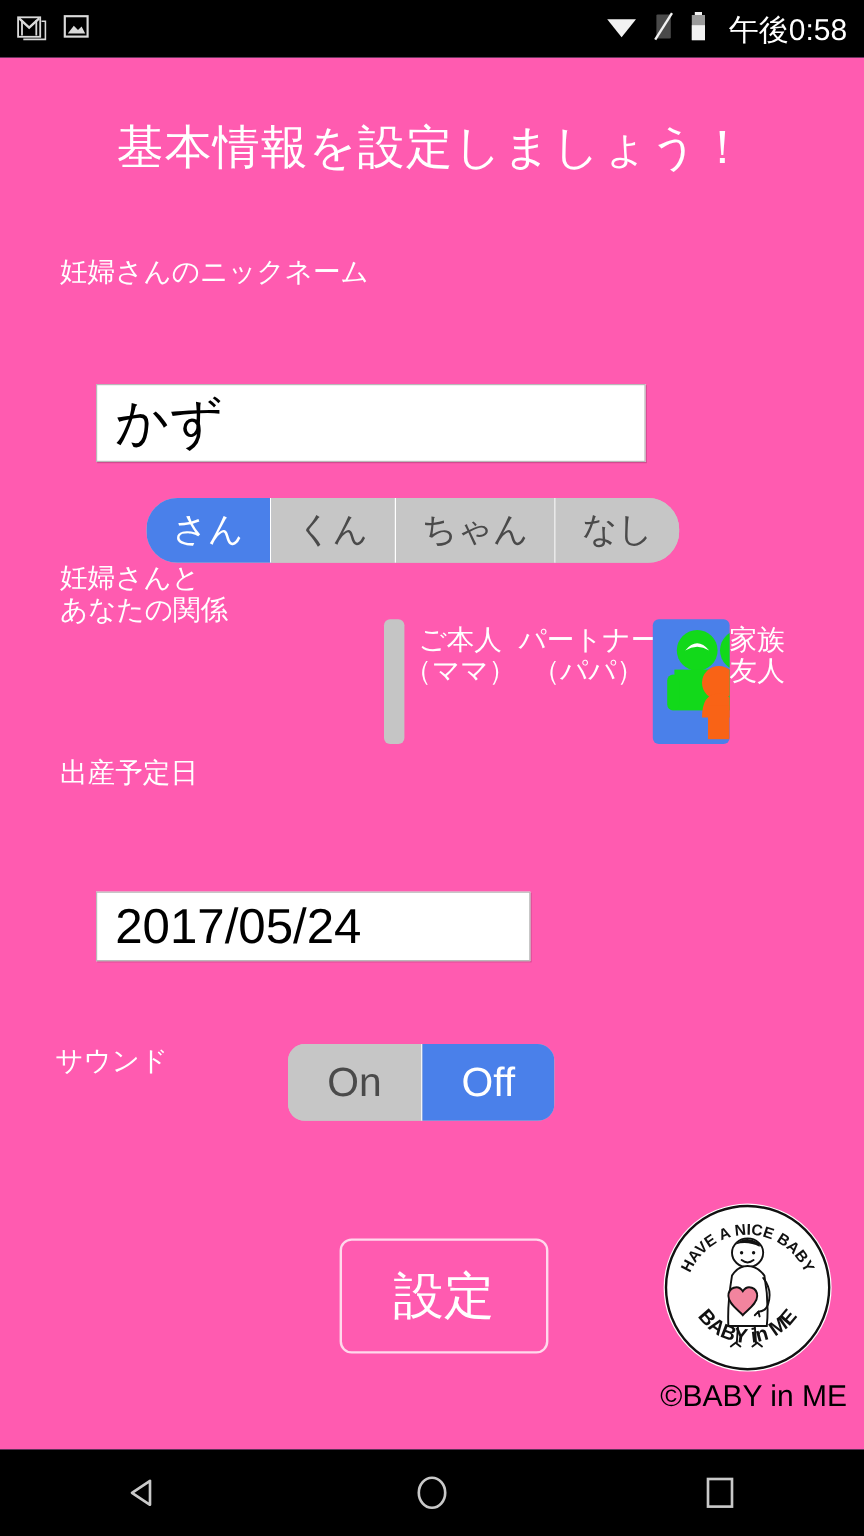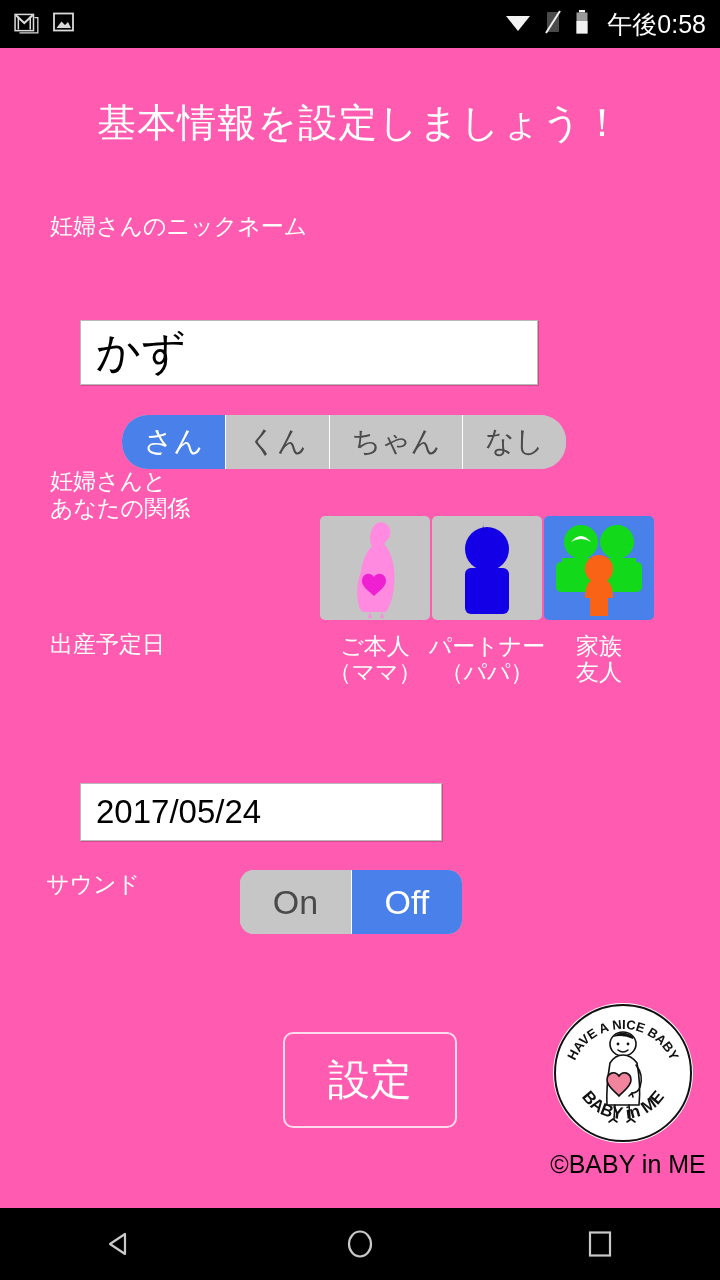--- a/index.html
+++ b/index.html
@@ -71,21 +71,21 @@
     background: #ffffff;
     border: 1px solid #b9b9b9;
     box-sizing: border-box;
     color: #000;
     display: flex;
     align-items: center;
     padding-left: 15px;
     box-shadow: 1px 1px 0 rgba(0,0,0,0.18);
   }
   #nickname-input { left: 80px; top: 272px; width: 458px; height: 65px; font-size: 44px; }
-  #duedate-input  { left: 80px; top: 695px; width: 362px; height: 58px; font-size: 33px; margin-top: 40px; }
+  #duedate-input  { left: 80px; top: 695px; width: 362px; height: 58px; font-size: 41px; }
 
   
   .segmented {
     position: absolute;
     display: flex;
     border-radius: 26px;
     overflow: hidden;
     background: #c6c6c6;
   }
   .segmented .seg {
@@ -113,23 +113,22 @@
   
   #relationship-group {
     position: absolute;
     left: 320px; top: 468px;
     display: flex;
     gap: 2px;
   }
   .rel-opt {
     width: 110px;
     display: flex;
-    flex-direction: column;
-    align-items: center;
-    gap: 9px;
+    flex-direction: row;
+    align-items: flex-start;
   }
   .rel-img {
     width: 110px;
     height: 104px;
     background: #c5c5c5;
     border-radius: 5px;
     position: relative;
     overflow: hidden;
   }
   .rel-opt.selected .rel-img { background: #4a80ea; }

